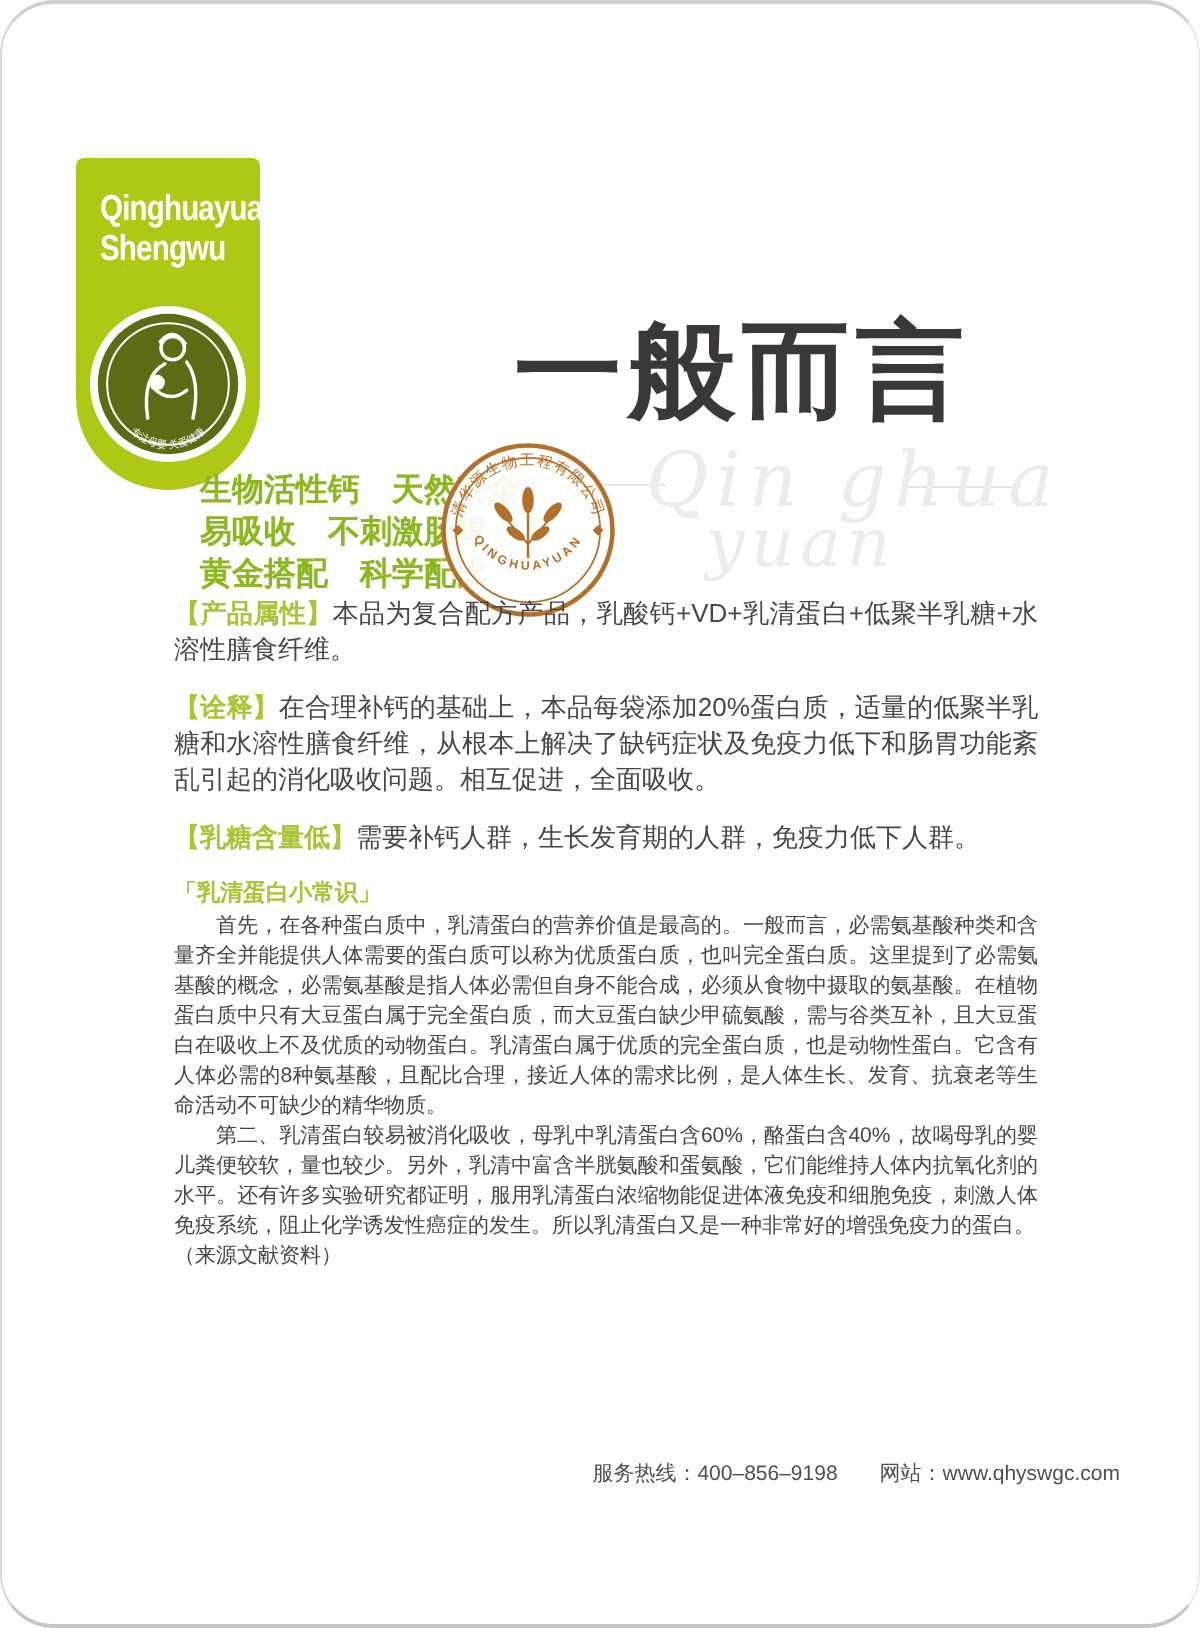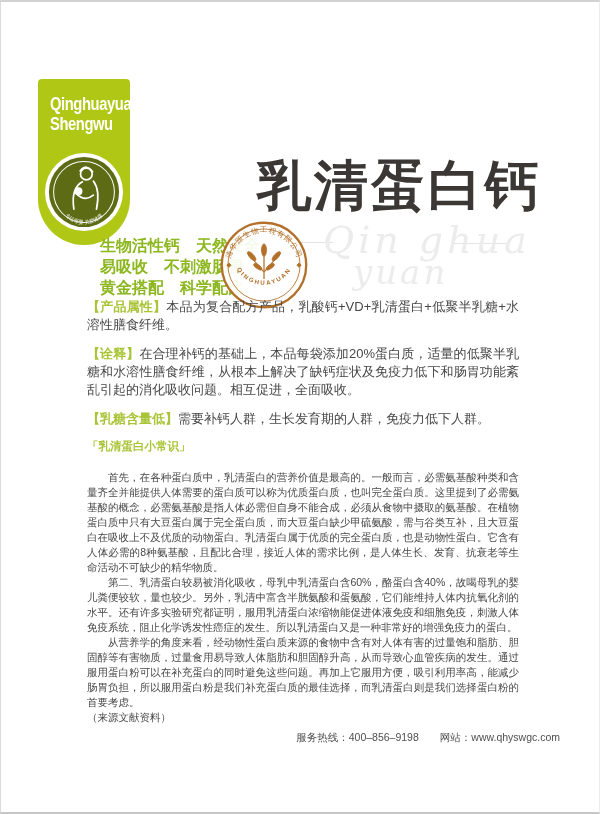--- a/index.html
+++ b/index.html
@@ -2,20 +2,21 @@
 <html><head>
 <meta charset="utf-8">
 <style>
   html,body{margin:0;padding:0;background:#ffffff;}
   .page{
     position:relative;width:600px;height:814px;background:#ffffff;overflow:hidden;
     box-sizing:border-box;
     border-top:2px solid #d2d2d2;border-left:1px solid #d9d9d9;
     border-bottom:2px solid #c6c6c6;border-right:1px solid #ececec;
     font-family:"Liberation Sans", sans-serif;
+    border-radius:27px;
   }
   
   .badge{
     position:absolute;left:37px;top:77px;width:92px;height:166px;
     background:#b0c716;border-radius:4px 4px 46px 46px;
   }
   .brand-name{
     position:absolute;left:12px;top:15px;color:#ffffff;font-weight:bold;
     font-size:18px;line-height:1.12;letter-spacing:-0.5px;
     transform:scaleX(0.82);transform-origin:left top;white-space:nowrap;
@@ -37,21 +38,21 @@
   .features{
     position:absolute;left:99px;top:233px;color:#8cb71f;font-weight:bold;
     font-size:16px;line-height:21px;white-space:nowrap;
   }
   
   .stamp{position:absolute;left:219px;top:219px;width:88px;height:88px;}
   
   .content{position:absolute;left:86px;top:296px;width:432px;color:#474747;}
   .sec{font-size:13px;line-height:18px;margin:0 0 11px;text-align:justify;}
   .sec-label{color:#a9c437;font-weight:bold;}
-  .k-heading{margin:7px 0 16px;color:#a9c437;font-weight:bold;font-size:11.5px;}
+  .k-heading{margin:7px 0 2px;color:#a9c437;font-weight:bold;font-size:11.5px;}
   .k-p{font-size:10.5px;line-height:15px;margin:0;text-align:justify;text-indent:2em;}
   .k-source{font-size:10.5px;line-height:15px;margin:0;}
   
   .footer{
     position:absolute;right:39px;top:727px;text-align:right;
     color:#4f4f4f;font-size:10.5px;line-height:16px;white-space:nowrap;
   }
 </style>
 </head>
 <body>
@@ -77,21 +78,21 @@
       <circle cx="43" cy="49" r="5" fill="#ffffff"></circle>
       <defs>
         <path id="emblemArc" d="M17,58 A33,33 0 0 0 83,58" fill="none"></path>
       </defs>
       <text font-size="6.5" fill="#ffffff" font-family="Liberation Sans, sans-serif">
         <textPath href="#emblemArc" startOffset="50%" text-anchor="middle">专注母婴 关爱健康</textPath>
       </text>
     </svg>
   </div>
 
-  <div class="title">乳清蛋白钙</div>
+  <div class="title">一般而言</div>
 
   <div class="wm-line l"></div>
   <div class="wm-line r"></div>
   <div class="wm wm1">Qin ghua</div>
   <div class="wm wm2">yuan</div>
 
   <div class="features">
     <div>生物活性钙　天然安全</div>
     <div>易吸收　不刺激肠胃</div>
     <div>黄金搭配　科学配比</div>
@@ -131,21 +132,20 @@
     <p class="sec">
       <span class="sec-label">【诠释】</span><span>在合理补钙的基础上，本品每袋添加20%蛋白质，适量的低聚半乳糖和水溶性膳食纤维，从根本上解决了缺钙症状及免疫力低下和肠胃功能紊乱引起的消化吸收问题。相互促进，全面吸收。</span>
     </p>
     <p class="sec">
       <span class="sec-label">【乳糖含量低】</span><span>需要补钙人群，生长发育期的人群，免疫力低下人群。</span>
     </p>
 
     <p class="k-heading">「乳清蛋白小常识」</p>
     <p class="k-p">首先，在各种蛋白质中，乳清蛋白的营养价值是最高的。一般而言，必需氨基酸种类和含量齐全并能提供人体需要的蛋白质可以称为优质蛋白质，也叫完全蛋白质。这里提到了必需氨基酸的概念，必需氨基酸是指人体必需但自身不能合成，必须从食物中摄取的氨基酸。在植物蛋白质中只有大豆蛋白属于完全蛋白质，而大豆蛋白缺少甲硫氨酸，需与谷类互补，且大豆蛋白在吸收上不及优质的动物蛋白。乳清蛋白属于优质的完全蛋白质，也是动物性蛋白。它含有人体必需的8种氨基酸，且配比合理，接近人体的需求比例，是人体生长、发育、抗衰老等生命活动不可缺少的精华物质。</p>
     <p class="k-p">第二、乳清蛋白较易被消化吸收，母乳中乳清蛋白含60%，酪蛋白含40%，故喝母乳的婴儿粪便较软，量也较少。另外，乳清中富含半胱氨酸和蛋氨酸，它们能维持人体内抗氧化剂的水平。还有许多实验研究都证明，服用乳清蛋白浓缩物能促进体液免疫和细胞免疫，刺激人体免疫系统，阻止化学诱发性癌症的发生。所以乳清蛋白又是一种非常好的增强免疫力的蛋白。</p>
-    <p class="k-p">从营养学的角度来看，经动物性蛋白质来源的食物中含有对人体有害的过量饱和脂肪、胆固醇等有害物质，过量食用易导致人体脂肪和胆固醇升高，从而导致心血管疾病的发生。通过服用蛋白粉可以在补充蛋白的同时避免这些问题。再加上它服用方便，吸引利用率高，能减少肠胃负担，所以服用蛋白粉是我们补充蛋白质的最佳选择，而乳清蛋白则是我们选择蛋白粉的首要考虑。</p>
     <p class="k-source">（来源文献资料）</p>
   </div>
 
   <div class="footer">
     <div>服务热线：400–856–9198　　网站：www.qhyswgc.com</div>
   </div>
 
 </div>
 
 </body></html>

